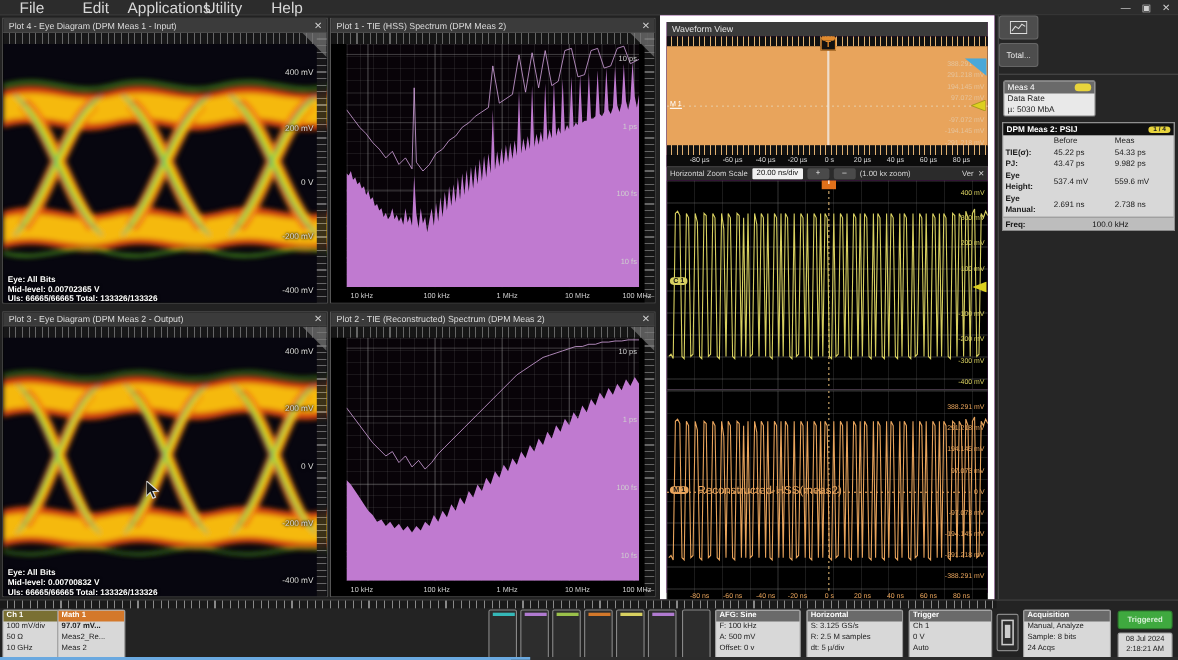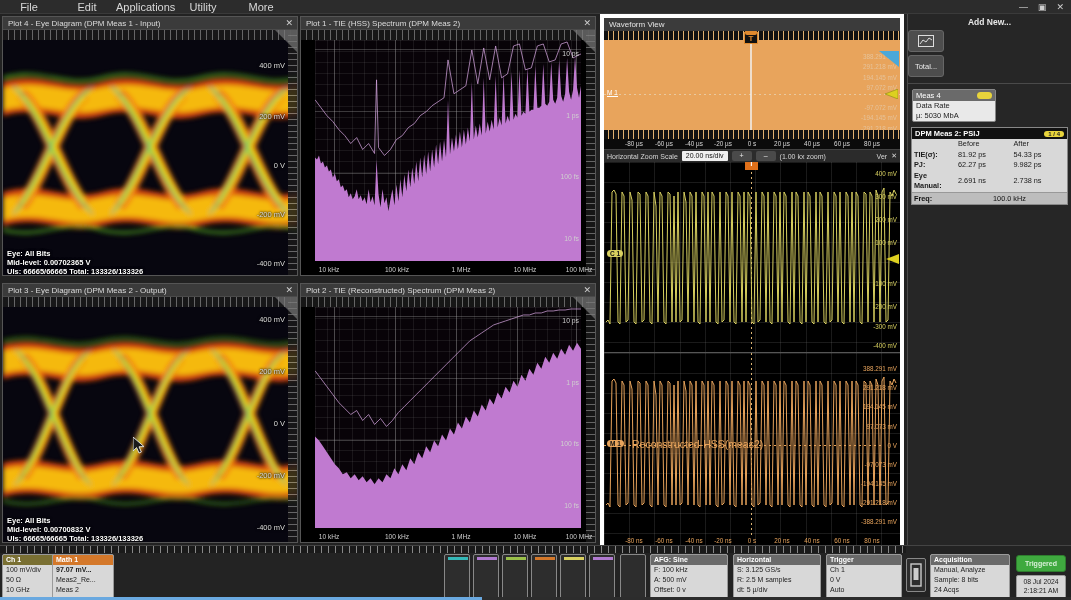--- a/index.html
+++ b/index.html
@@ -11,21 +11,21 @@
   }
   .app { position: relative; width: 1071px; height: 600px; background: #222; }
 
   
   .menubar {
     position: absolute; left: 0; top: 0; width: 1071px; height: 14px;
     background: #2c2c2c; display: flex; align-items: center;
     border-bottom: 1px solid #3a3a3a;
   }
   .menubar .mi {
-    color: #d8d8d8; font-size: 11px; padding: 0 0; margin-right: 0;
+    color: #d8d8d8; font-size: 14px; padding: 0 0; margin-right: 0;
     line-height: 14px; white-space: nowrap;
   }
   .menu-items { display: flex; }
   .menu-items .mi { width: 58px; text-align: center; }
   .winbtns { position: absolute; right: 2px; top: 0; display: flex; gap: 10px;
              align-items: center; height: 14px; padding-right: 5px; }
   .winbtns span { color: #cfcfcf; font-size: 9px; line-height: 14px; }
 
   
   .plotwin { position: absolute; background: #000; border: 1px solid #555; }
@@ -76,21 +76,21 @@
   }
   .spec-grid .major-h {
     position: absolute; left: 0; right: 0; height: 1px; background: rgba(170,170,170,.32);
   }
   .xtick { position: absolute; bottom: 2px; color: #cfcfcf; font-size: 6.6px;
            transform: translateX(-50%); white-space: nowrap; }
   .ytick { position: absolute; right: 16px; color: #cfcfcf; font-size: 6.8px;
            white-space: nowrap; }
 
   
-  #waveform-view { position: absolute; background: #a21caf; border: 4px solid #ffffff; }
+  #waveform-view { position: absolute; background: #a21caf; border: 6px solid #ffffff; }
   .wv-head { height: 13px; background: #3b3b3b; color: #e2e2e2; font-size: 8px;
              display: flex; align-items: center; padding-left: 5px; }
   .ov-pane { position: relative; background: #000; overflow: hidden; }
   .ov-fill { position: absolute; left: 0; right: 0; background: #e8a45c; }
   .ov-ticks { position: absolute; left: 0; right: 0; height: 9px;
               background: repeating-linear-gradient(to right,#111 0 4px,#e0b070 4px 5px); }
   .ov-xlabels { position: absolute; left: 0; right: 0; height: 10px; background: #0b0b0b; }
   .ov-xlabels span { position: absolute; color: #d8d8d8; font-size: 6.4px; transform: translateX(-50%); }
   .zoombar { height: 13px; background: #2b2b2b; display: flex; align-items: center;
              gap: 4px; padding: 0 3px; border-top: 1px solid #444; }
@@ -178,21 +178,21 @@
 <body>
 
 <div class="app">
 
   <div class="menubar">
     <div class="menu-items">
       <div class="mi">File</div>
       <div class="mi">Edit</div>
       <div class="mi">Applications</div>
       <div class="mi">Utility</div>
-      <div class="mi">More</div>
+      <div class="mi">Help</div>
     </div>
     <div class="winbtns">
       <span>—</span>
       <span>▣</span>
       <span>✕</span>
     </div>
   </div>
 
   <div class="plotwin" id="eye-input" style="left:2px; top:16px; width:296px; height:260px;">
     <div class="plothead">
@@ -593,21 +593,20 @@
         <span class="tlabel" style="left:148px;top:1px;color:#e8a45c;">0 s</span>
         <span class="tlabel" style="left:178px;top:1px;color:#e8a45c;">20 ns</span>
         <span class="tlabel" style="left:208px;top:1px;color:#e8a45c;">40 ns</span>
         <span class="tlabel" style="left:238px;top:1px;color:#e8a45c;">60 ns</span>
         <span class="tlabel" style="left:268px;top:1px;color:#e8a45c;">80 ns</span>
       </div>
     </div>
   </div>
 
   <div id="right-panel">
-    <div class="addnew-title">Add New...</div>
     <div style="display:flex;">
       <div style="width:40px;padding-right:4px;">
         <div class="panel-btn" style="height:22px;margin-bottom:3px;">
           <svg width="16" height="12" viewBox="0 0 16 12">
             <rect x="0.5" y="0.5" width="15" height="11" fill="none" stroke="#ddd"></rect>
             <path d="M2,9 L5,5 L8,7 L11,3 L14,5" stroke="#ddd" fill="none" stroke-width="1"></path>
           </svg>
         </div>
         <div class="panel-btn" style="height:22px;">Total...</div>
       </div>
@@ -627,31 +626,36 @@
     <div class="dpm-card">
       <div class="hdr">
         <span>DPM Meas 2: PSIJ</span>
         <span class="pill2">1 / 4</span>
       </div>
       <table class="dpm-table">
         <tbody>
             <tr>
           <td class="k"></td>
           <td>Before</td>
-          <td>After</td>
+          <td>Meas</td>
         </tr>
         <tr>
           <td class="k">TIE(σ):</td>
-          <td>81.92 ps</td>
+          <td>45.22 ps</td>
           <td>54.33 ps</td>
         </tr>
         <tr>
           <td class="k">PJ:</td>
-          <td>62.27 ps</td>
+          <td>43.47 ps</td>
           <td>9.982 ps</td>
+        </tr>
+        <tr>
+          <td class="k">Eye Height:</td>
+          <td>537.4 mV</td>
+          <td>559.6 mV</td>
         </tr>
         <tr>
           <td class="k">Eye Manual:</td>
           <td>2.691 ns</td>
           <td>2.738 ns</td>
         </tr>
       </tbody>
         </table>
       <div class="dpm-freq">
         <span class="fk">Freq:</span>

